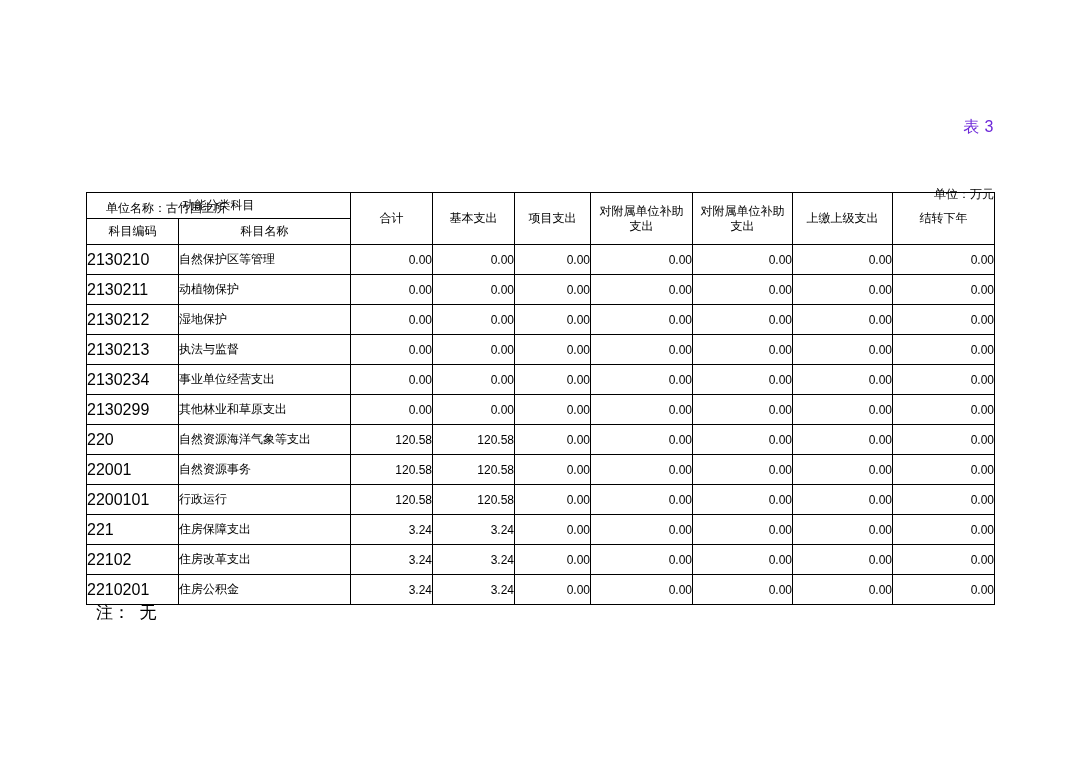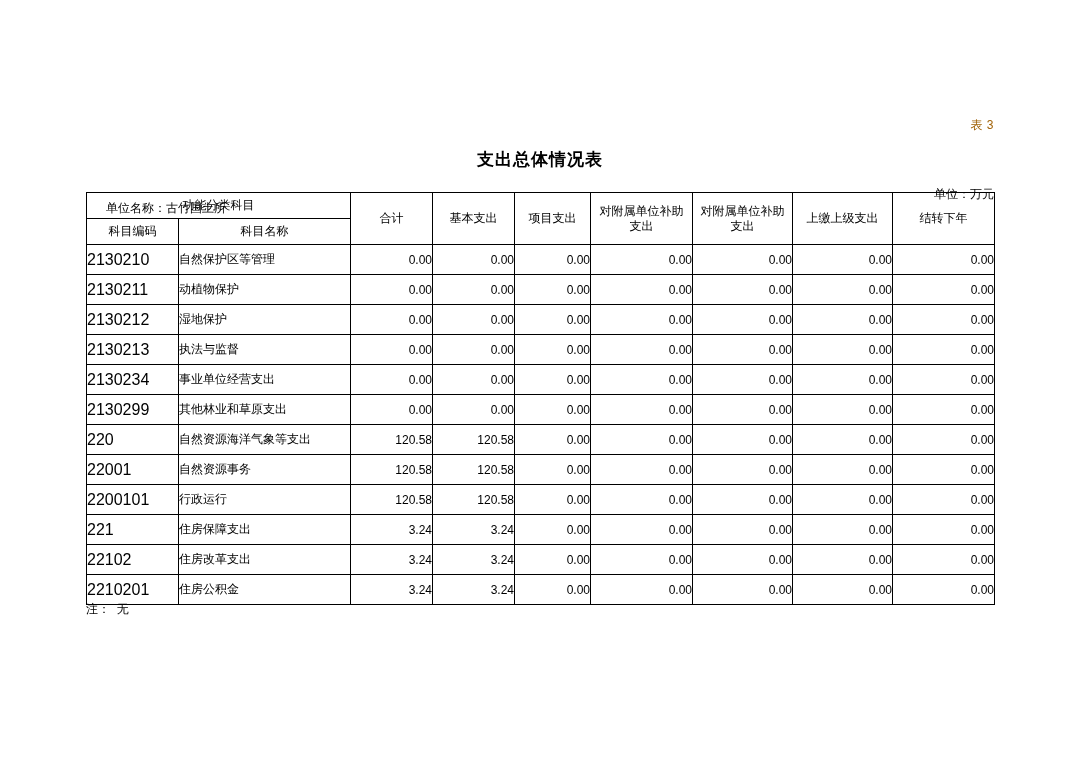--- a/index.html
+++ b/index.html
@@ -18,22 +18,22 @@
   .page {
     position: relative;
     width: 1080px;
     height: 763px;
     box-sizing: border-box;
   }
   .sheet-label {
     position: absolute;
     top: 117px;
     right: 86px;
-    font-size: 12px;
-    color: #a16207;
+    font-size: 16px;
+    color: #6d28d9;
     letter-spacing: 0.5px;
   }
   .doc-title {
     position: absolute;
     top: 148px;
     left: 0;
     width: 1080px;
     text-align: center;
     font-size: 17px;
     font-weight: bold;
@@ -94,33 +94,32 @@
   }
   td.num {
     text-align: right;
     padding: 0 10px 0 0;
     height: 29px;
     font-size: 12px;
   }
   .note {
     position: absolute;
     top: 601px;
-    left: 86px;
-    font-size: 12px;
+    left: 96px;
+    font-size: 17px;
     white-space: pre;
   }
 </style>
 </head>
 <body>
 
 <div class="page">
 
   <div class="sheet-label">表 3</div>
 
-  <div class="doc-title">支出总体情况表</div>
 
   <div class="meta-row">
     <div class="meta-left">
       <span>单位名称：</span><span>古竹国土所</span>
     </div>
     <div class="meta-right">单位：万元</div>
   </div>
 
   <table class="main">
     <colgroup>

